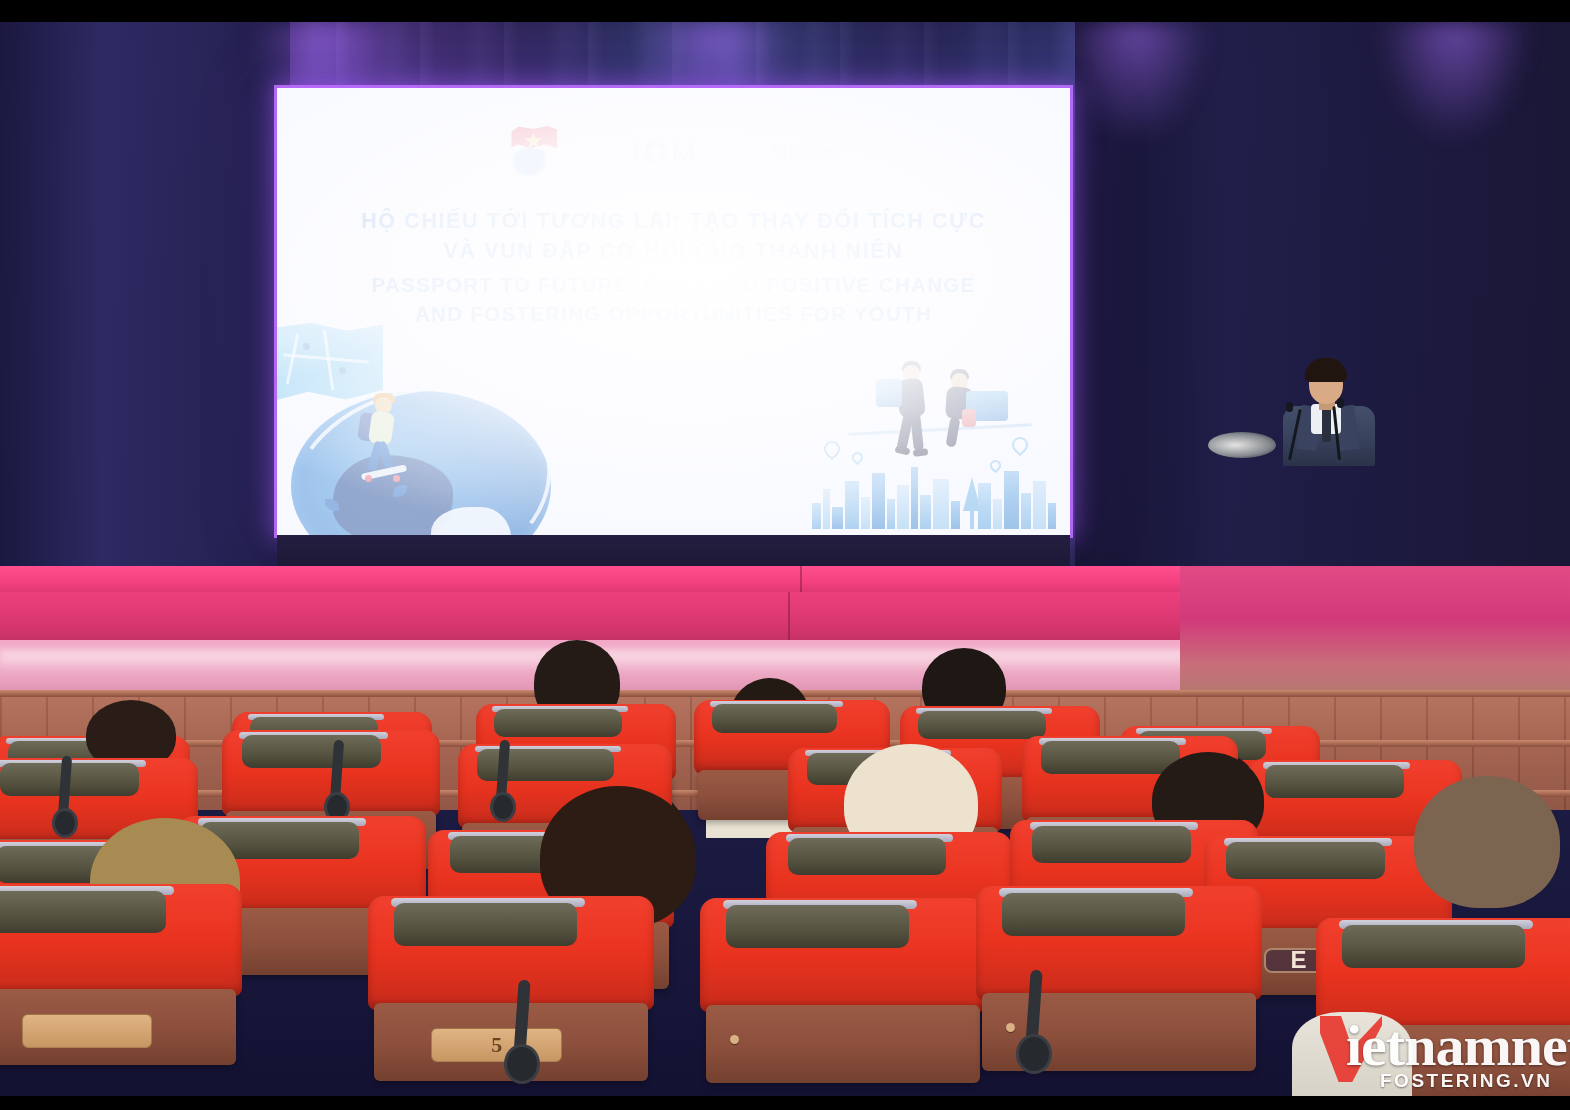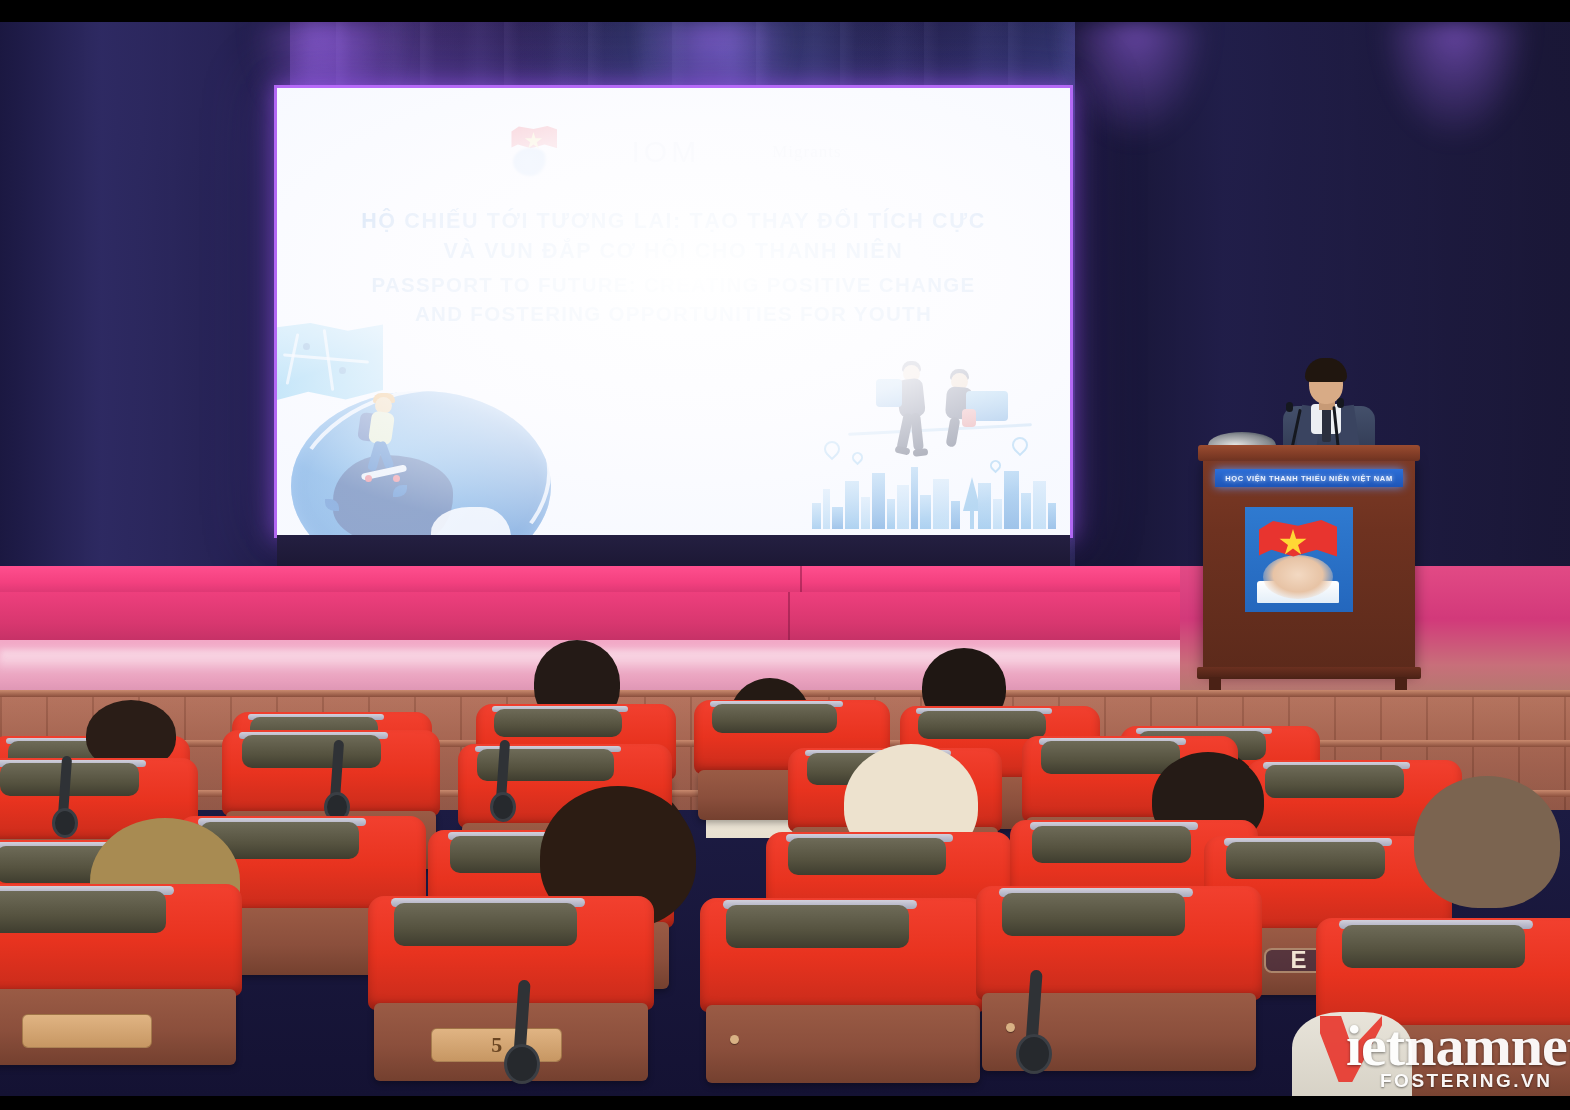--- a/index.html
+++ b/index.html
@@ -500,35 +500,20 @@
     <div class="sp-head"></div>
     <div class="sp-hair"></div>
   </div>
   <div class="mic" style="left:1288px;top:408px;height:52px;transform:rotate(12deg);"></div>
   <div class="mic-head" style="left:1286px;top:402px;"></div>
   <div class="mic" style="left:1338px;top:406px;height:54px;transform:rotate(-6deg);"></div>
   <div class="mic-head" style="left:1337px;top:398px;"></div>
 
   <div class="flowers"></div>
 
-  <div class="podium">
-    <div class="podium-top"></div>
-    <div class="podium-band">
-      <span>HỌC VIỆN THANH THIẾU NIÊN VIỆT NAM</span>
-    </div>
-    <div class="podium-emblem">
-      <div class="em-book"></div>
-      <div class="em-hands"></div>
-      <div class="em-flag"></div>
-      <div class="em-star"></div>
-    </div>
-    <div class="podium-base"></div>
-    <div class="podium-leg" style="left:6px;"></div>
-    <div class="podium-leg" style="left:192px;"></div>
-  </div>
 
   <div class="wood-wall"></div>
   <div class="wood-rail" style="top:690px;"></div>
   <div class="wood-rail" style="top:740px;"></div>
   <div class="wood-rail" style="top:790px;"></div>
 
   <div class="head" style="left:534px;top:640px;width:86px;height:86px;background:#241a16;"></div>
   <div class="head" style="left:922px;top:648px;width:84px;height:78px;background:#1f1713;"></div>
   <div class="head" style="left:730px;top:678px;width:80px;height:76px;background:#241a14;"></div>
   <div class="shoulders" style="left:706px;top:718px;width:124px;height:120px;background:linear-gradient(180deg,#f4efe2 0%,#f3ece0 55%,#e8e0d0 100%);"></div>

